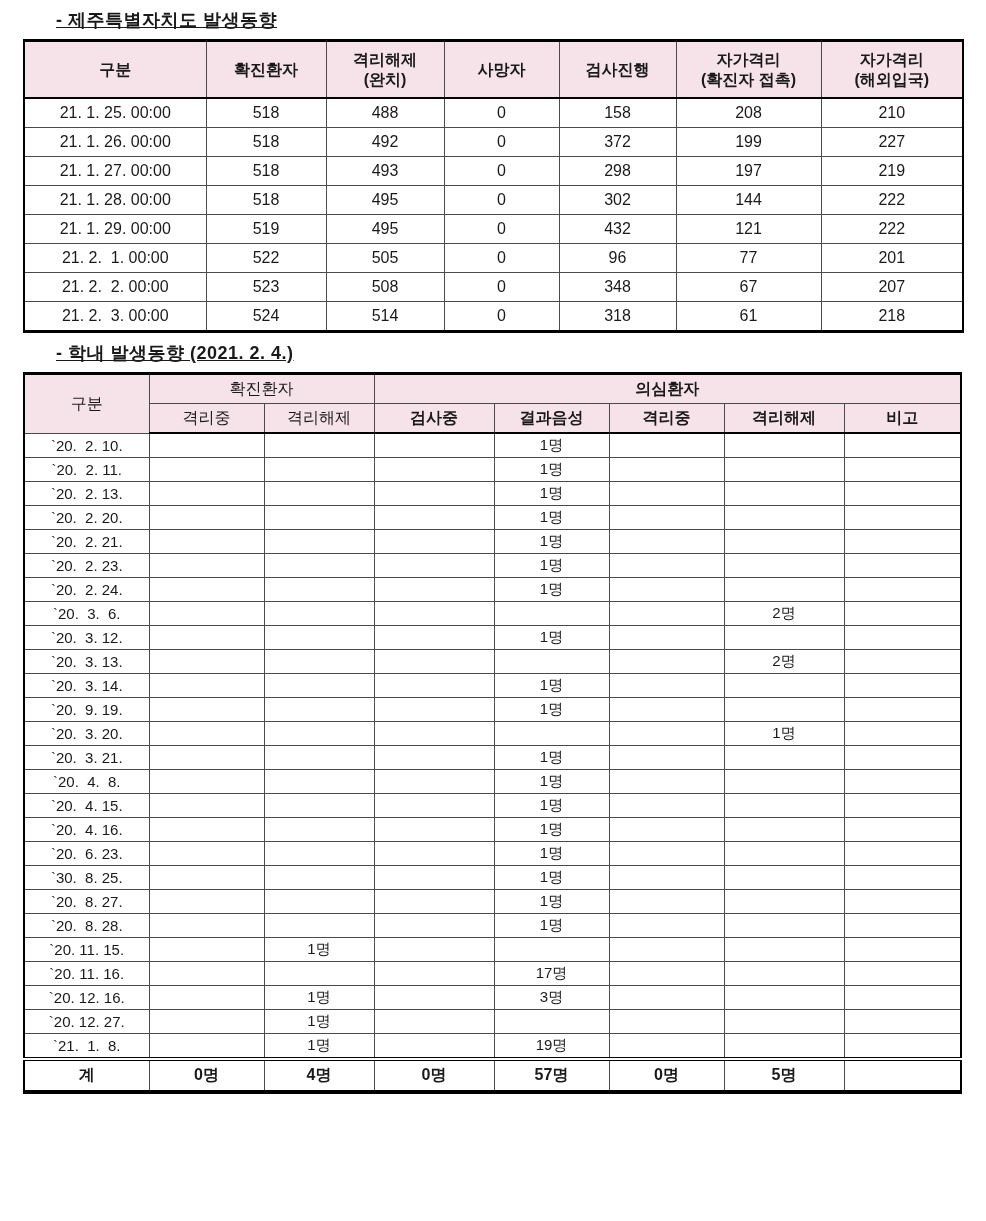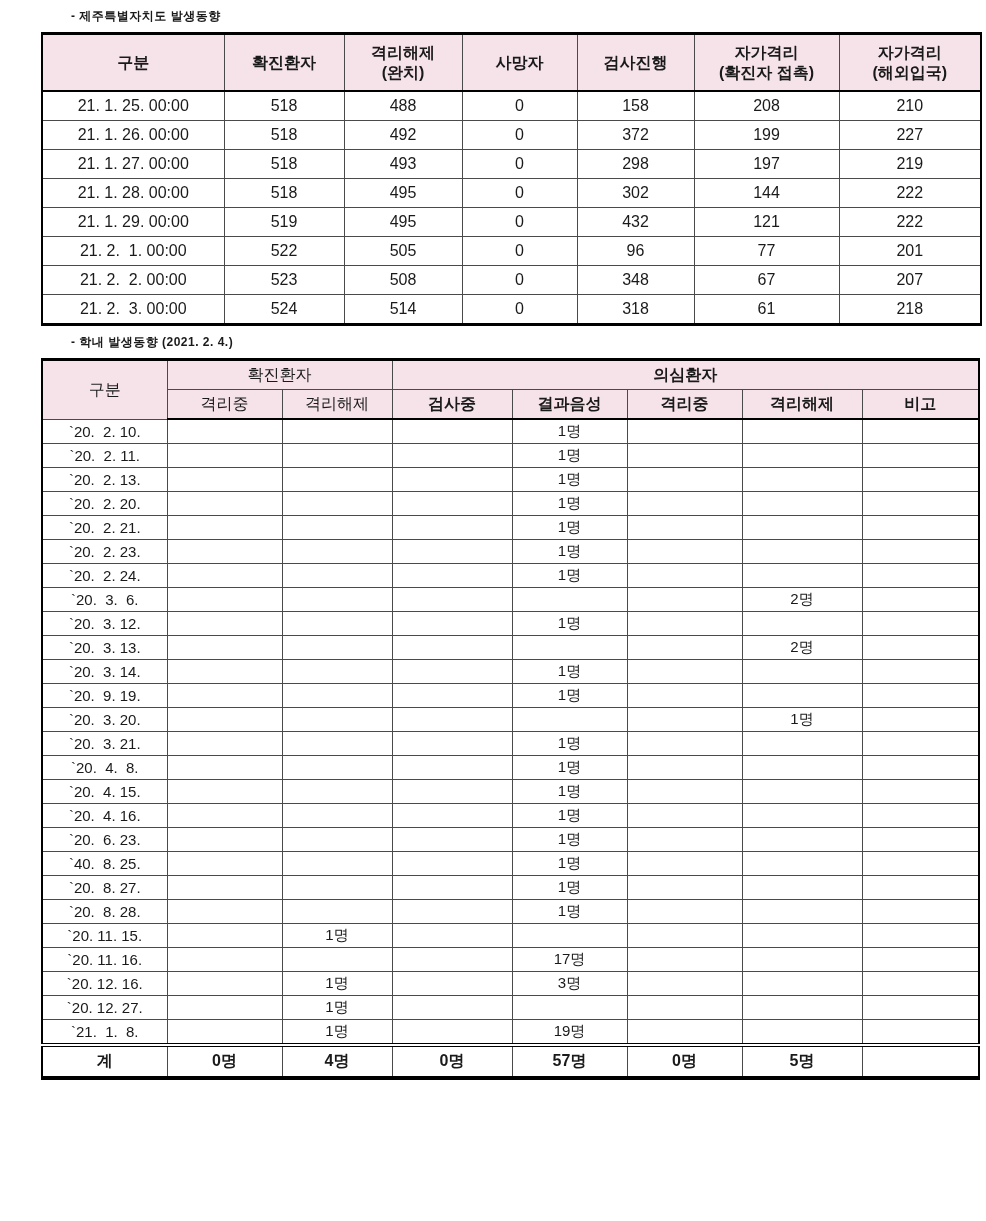--- a/index.html
+++ b/index.html
@@ -11,28 +11,29 @@
   }
   html,body{margin:0;padding:0;background:#ffffff;}
   body{
     width:986px;height:1221px;
     font-family:"Liberation Sans","DejaVu Sans",sans-serif;
     color:var(--ink);
     overflow:hidden;
   }
   .section-title{
     font-weight:bold;
-    font-size:12px;
-    margin:8px 0 7px 71px;
+    font-size:18px;
+    margin:8px 0 7px 56px;
     letter-spacing:0.5px;
+    text-decoration:underline;
   }
   table{
     border-collapse:collapse;
     table-layout:fixed;
-    margin-left:41px;
+    margin-left:23px;
     width:939px;
   }
   th,td{
     border:1px solid var(--grid);
     text-align:center;
     vertical-align:middle;
     overflow:hidden;
     padding:0 2px;
   }
   
@@ -400,21 +401,21 @@
         <td>`20.  6. 23.</td>
         <td></td>
         <td></td>
         <td></td>
         <td>1명</td>
         <td></td>
         <td></td>
         <td></td>
       </tr>
       <tr>
-        <td>`40.  8. 25.</td>
+        <td>`30.  8. 25.</td>
         <td></td>
         <td></td>
         <td></td>
         <td>1명</td>
         <td></td>
         <td></td>
         <td></td>
       </tr>
       <tr>
         <td>`20.  8. 27.</td>

